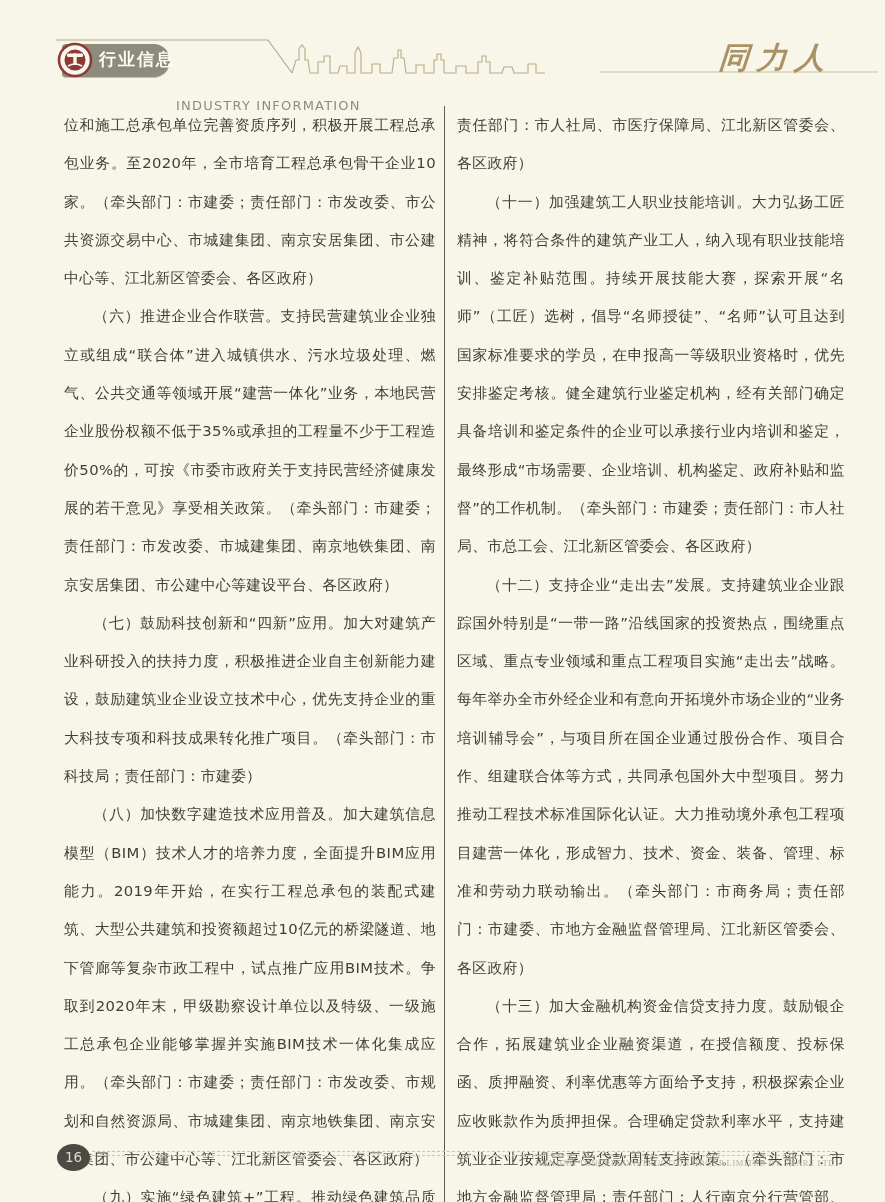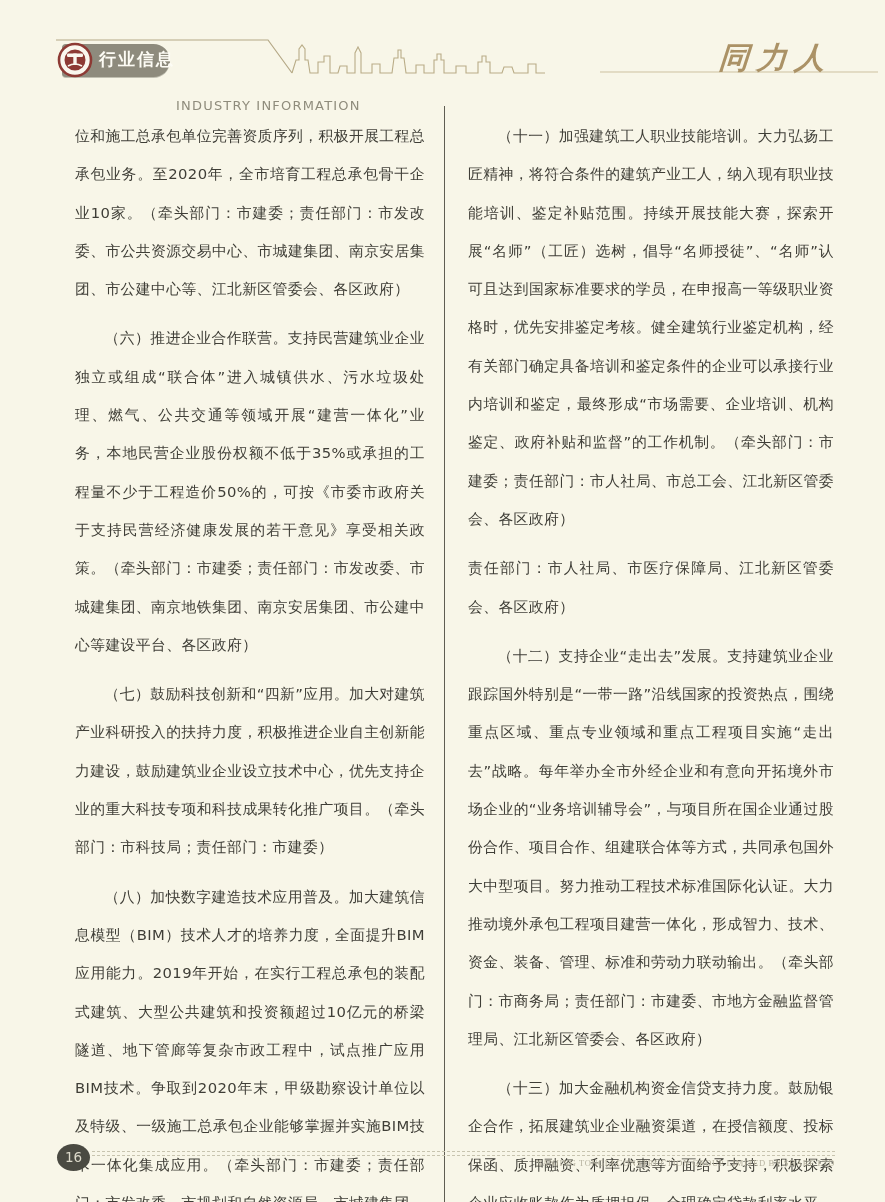--- a/index.html
+++ b/index.html
@@ -33,21 +33,21 @@
   }
   
   .columns{
     position:absolute;top:106px;left:64px;width:781px;
     display:flex;align-items:stretch;
   }
   .col{box-sizing:border-box;}
   .col-left{width:380px;padding-right:8px;}
   .col-right{width:401px;border-left:1px solid #5f5d52;padding-left:12px;}
   .para{
-    margin:11px;font-size:14.8px;line-height:38.3px;letter-spacing:.4px;
+    margin:0;font-size:14.8px;line-height:38.3px;letter-spacing:.4px;
     text-align:justify;
   }
   .indent{text-indent:2em;}
   
   .footer{position:absolute;left:0;bottom:18px;width:885px;height:46px;}
   .page-badge{
     position:absolute;left:57px;top:6px;width:33px;height:27px;
     background:#4a4a42;border-radius:50%;
     color:#dcd9ca;font-size:13.5px;line-height:27px;text-align:center;
   }
@@ -92,22 +92,22 @@
     <section class="col col-left">
       <p class="para">位和施工总承包单位完善资质序列，积极开展工程总承包业务。至2020年，全市培育工程总承包骨干企业10家。（牵头部门：市建委；责任部门：市发改委、市公共资源交易中心、市城建集团、南京安居集团、市公建中心等、江北新区管委会、各区政府）</p>
       <p class="para indent">（六）推进企业合作联营。支持民营建筑业企业独立或组成“联合体”进入城镇供水、污水垃圾处理、燃气、公共交通等领域开展“建营一体化”业务，本地民营企业股份权额不低于35%或承担的工程量不少于工程造价50%的，可按《市委市政府关于支持民营经济健康发展的若干意见》享受相关政策。（牵头部门：市建委；责任部门：市发改委、市城建集团、南京地铁集团、南京安居集团、市公建中心等建设平台、各区政府）</p>
       <p class="para indent">（七）鼓励科技创新和“四新”应用。加大对建筑产业科研投入的扶持力度，积极推进企业自主创新能力建设，鼓励建筑业企业设立技术中心，优先支持企业的重大科技专项和科技成果转化推广项目。（牵头部门：市科技局；责任部门：市建委）</p>
       <p class="para indent">（八）加快数字建造技术应用普及。加大建筑信息模型（BIM）技术人才的培养力度，全面提升BIM应用能力。2019年开始，在实行工程总承包的装配式建筑、大型公共建筑和投资额超过10亿元的桥梁隧道、地下管廊等复杂市政工程中，试点推广应用BIM技术。争取到2020年末，甲级勘察设计单位以及特级、一级施工总承包企业能够掌握并实施BIM技术一体化集成应用。（牵头部门：市建委；责任部门：市发改委、市规划和自然资源局、市城建集团、南京地铁集团、南京安居集团、市公建中心等、江北新区管委会、各区政府）</p>
       <p class="para indent">（九）实施“绿色建筑+”工程。推动绿色建筑品质提升和高星级绿色建筑规模化发展，推进绿色建筑向深层次发展。加强建筑节能专项资金支持力度，强化绿色建筑和建筑能效提升示范的引领作用。（牵头部门：市建委；责任部门：市规划和自然资源局、江北新区管委会、各区政府）</p>
 
     </section>
 
     <section class="col col-right">
+      <p class="para">责任部门：市人社局、市医疗保障局、江北新区管委会、各区政府）</p>
       <p class="para indent">（十一）加强建筑工人职业技能培训。大力弘扬工匠精神，将符合条件的建筑产业工人，纳入现有职业技能培训、鉴定补贴范围。持续开展技能大赛，探索开展“名师”（工匠）选树，倡导“名师授徒”、“名师”认可且达到国家标准要求的学员，在申报高一等级职业资格时，优先安排鉴定考核。健全建筑行业鉴定机构，经有关部门确定具备培训和鉴定条件的企业可以承接行业内培训和鉴定，最终形成“市场需要、企业培训、机构鉴定、政府补贴和监督”的工作机制。（牵头部门：市建委；责任部门：市人社局、市总工会、江北新区管委会、各区政府）</p>
-      <p class="para">责任部门：市人社局、市医疗保障局、江北新区管委会、各区政府）</p>
       <p class="para indent">（十二）支持企业“走出去”发展。支持建筑业企业跟踪国外特别是“一带一路”沿线国家的投资热点，围绕重点区域、重点专业领域和重点工程项目实施“走出去”战略。每年举办全市外经企业和有意向开拓境外市场企业的“业务培训辅导会”，与项目所在国企业通过股份合作、项目合作、组建联合体等方式，共同承包国外大中型项目。努力推动工程技术标准国际化认证。大力推动境外承包工程项目建营一体化，形成智力、技术、资金、装备、管理、标准和劳动力联动输出。（牵头部门：市商务局；责任部门：市建委、市地方金融监督管理局、江北新区管委会、各区政府）</p>
       <p class="para indent">（十三）加大金融机构资金信贷支持力度。鼓励银企合作，拓展建筑业企业融资渠道，在授信额度、投标保函、质押融资、利率优惠等方面给予支持，积极探索企业应收账款作为质押担保。合理确定贷款利率水平，支持建筑业企业按规定享受贷款周转支持政策。（牵头部门：市地方金融监督管理局；责任部门：人行南京分行营管部、市建委、市商务局、江北新区管委会、各区政府）</p>
 
     </section>
 
   </div>
 
   <div class="footer">
     <div class="page-badge">16</div>
     <div class="footer-rule"></div>

